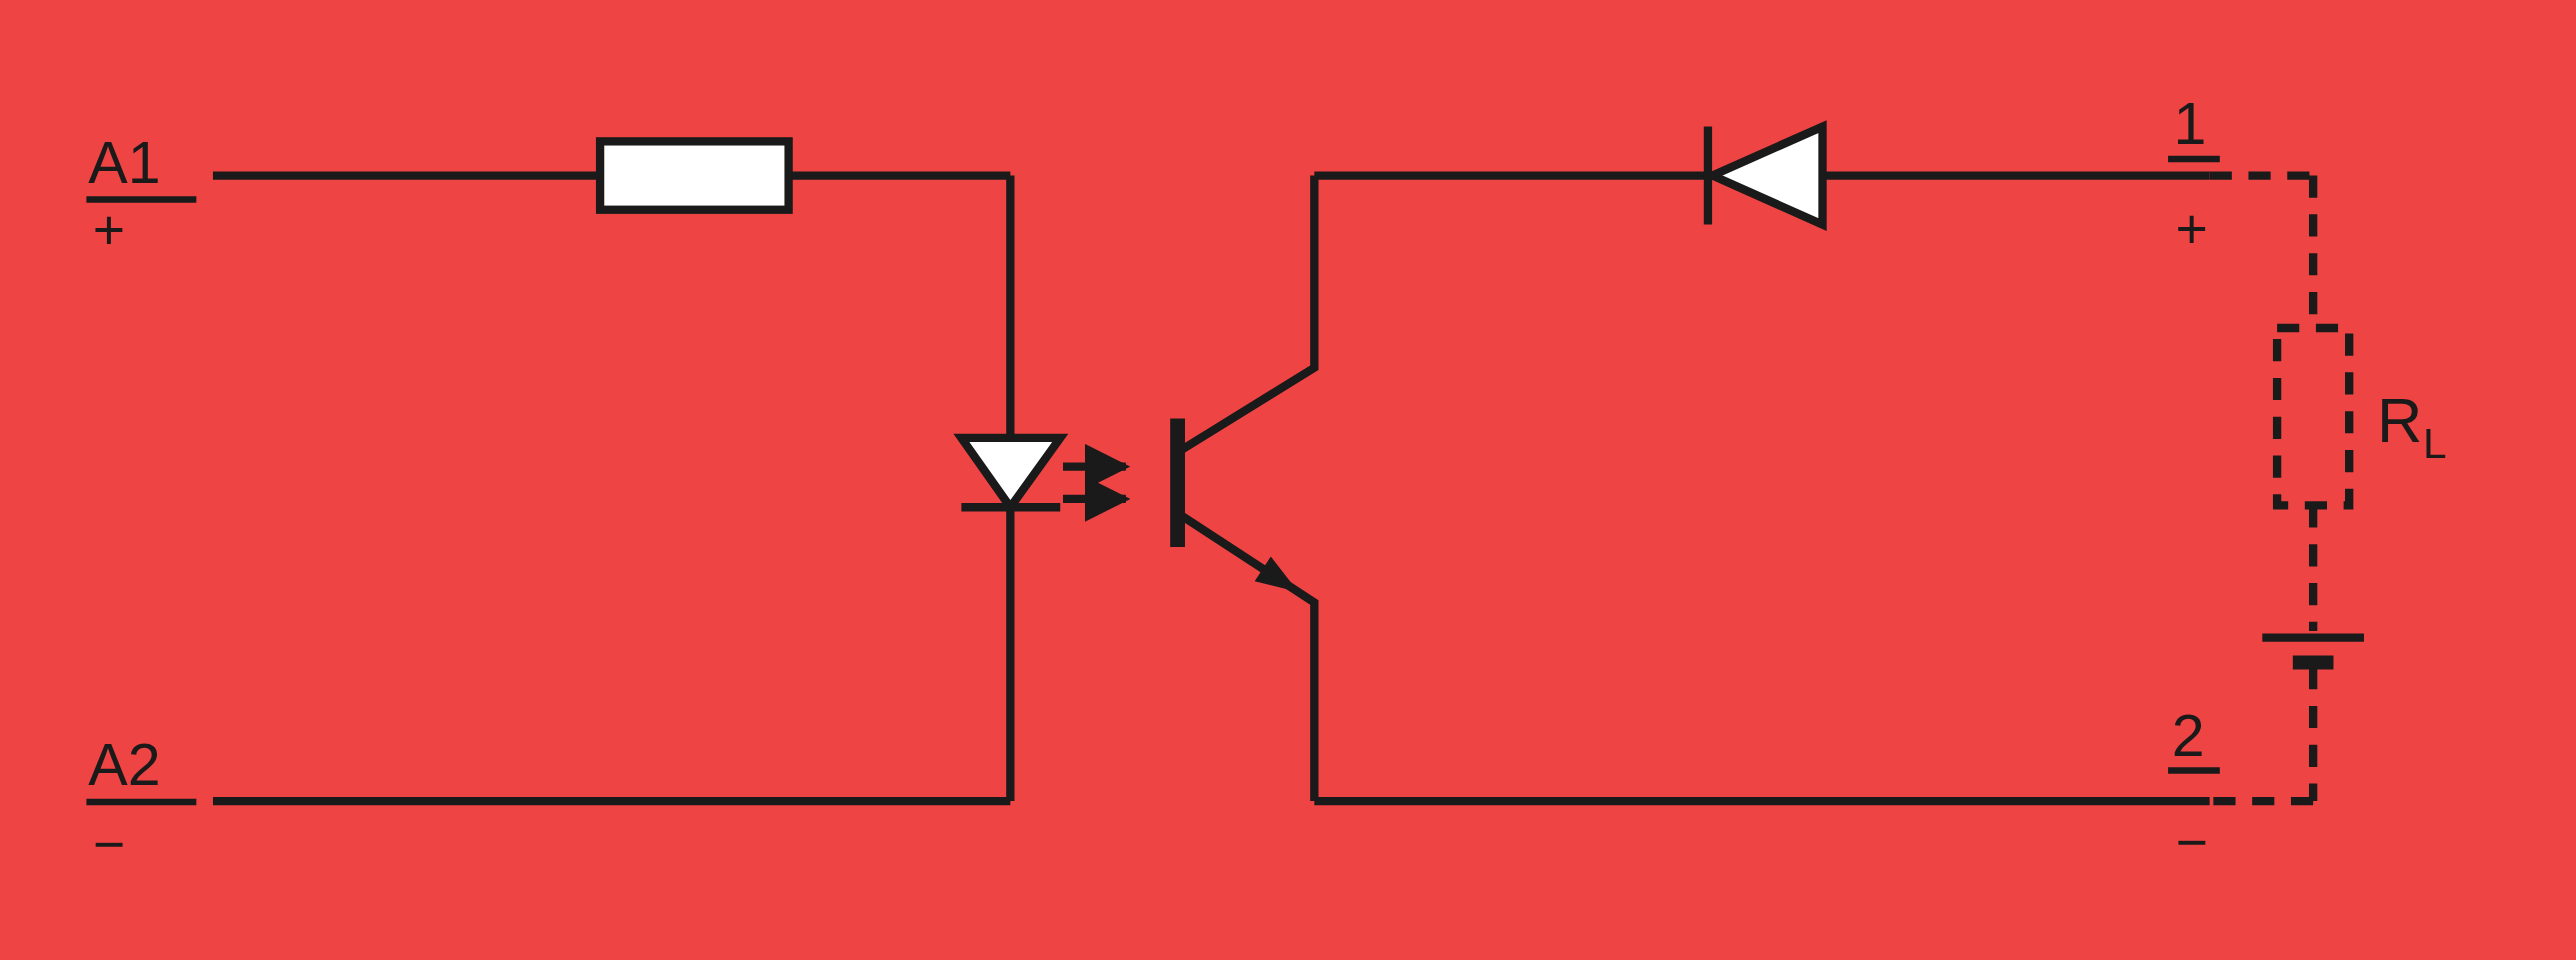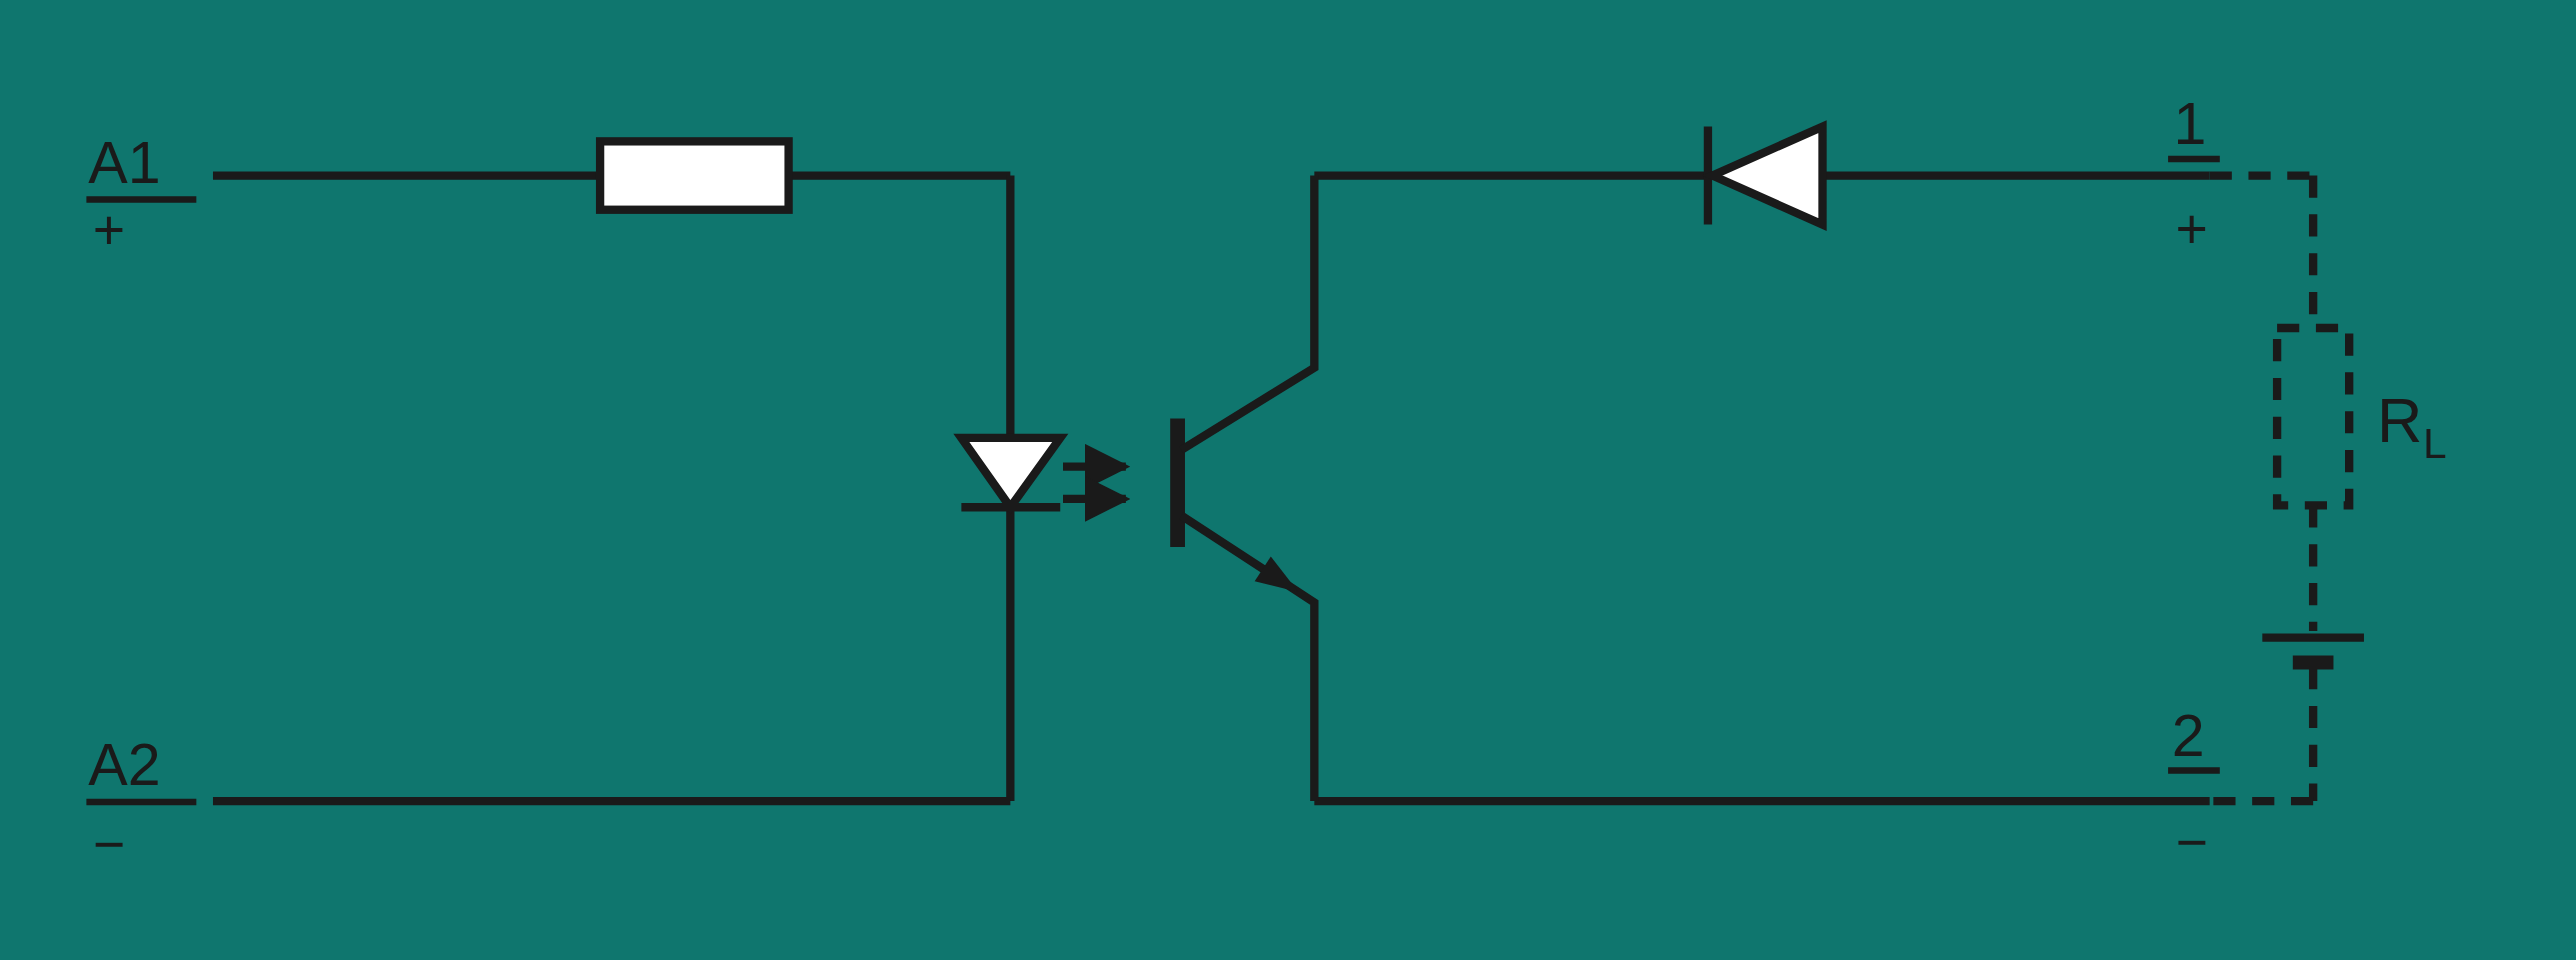--- a/index.html
+++ b/index.html
@@ -3,21 +3,21 @@
 <meta charset="utf-8">
 <style>
   html, body {
     margin: 0;
     padding: 0;
     background: #ffffff;
   }
   .stage {
     width: 2576px;
     height: 960px;
-    background: #0f766e;
+    background: #ef4444;
     overflow: hidden;
   }
   svg {
     display: block;
     width: 100%;
     height: 100%;
   }
   text {
     font-family: "Liberation Sans", "DejaVu Sans", sans-serif;
     fill: #1a1a1a;

